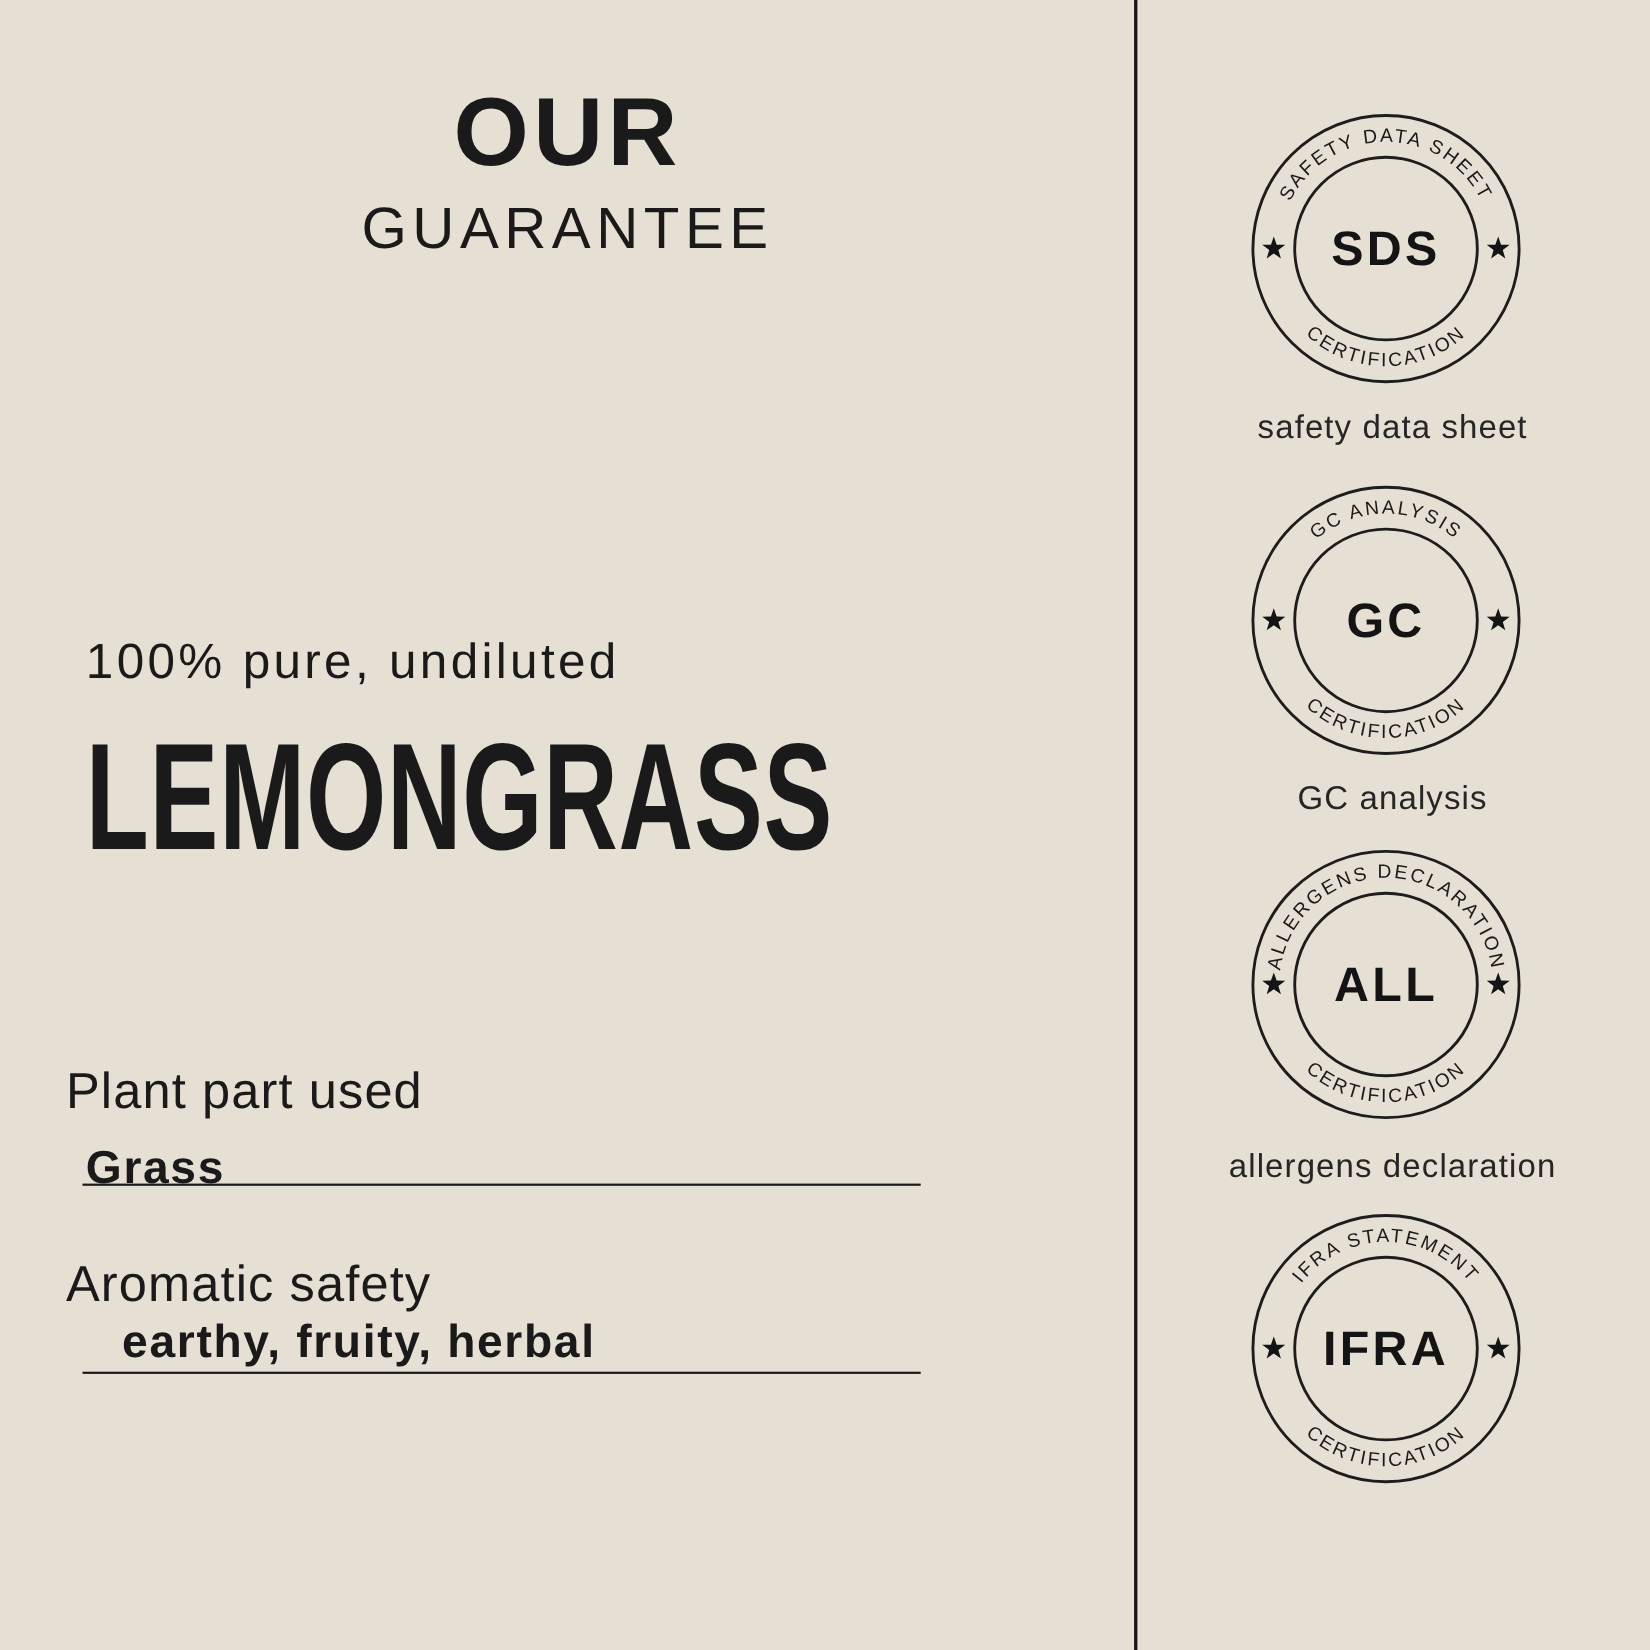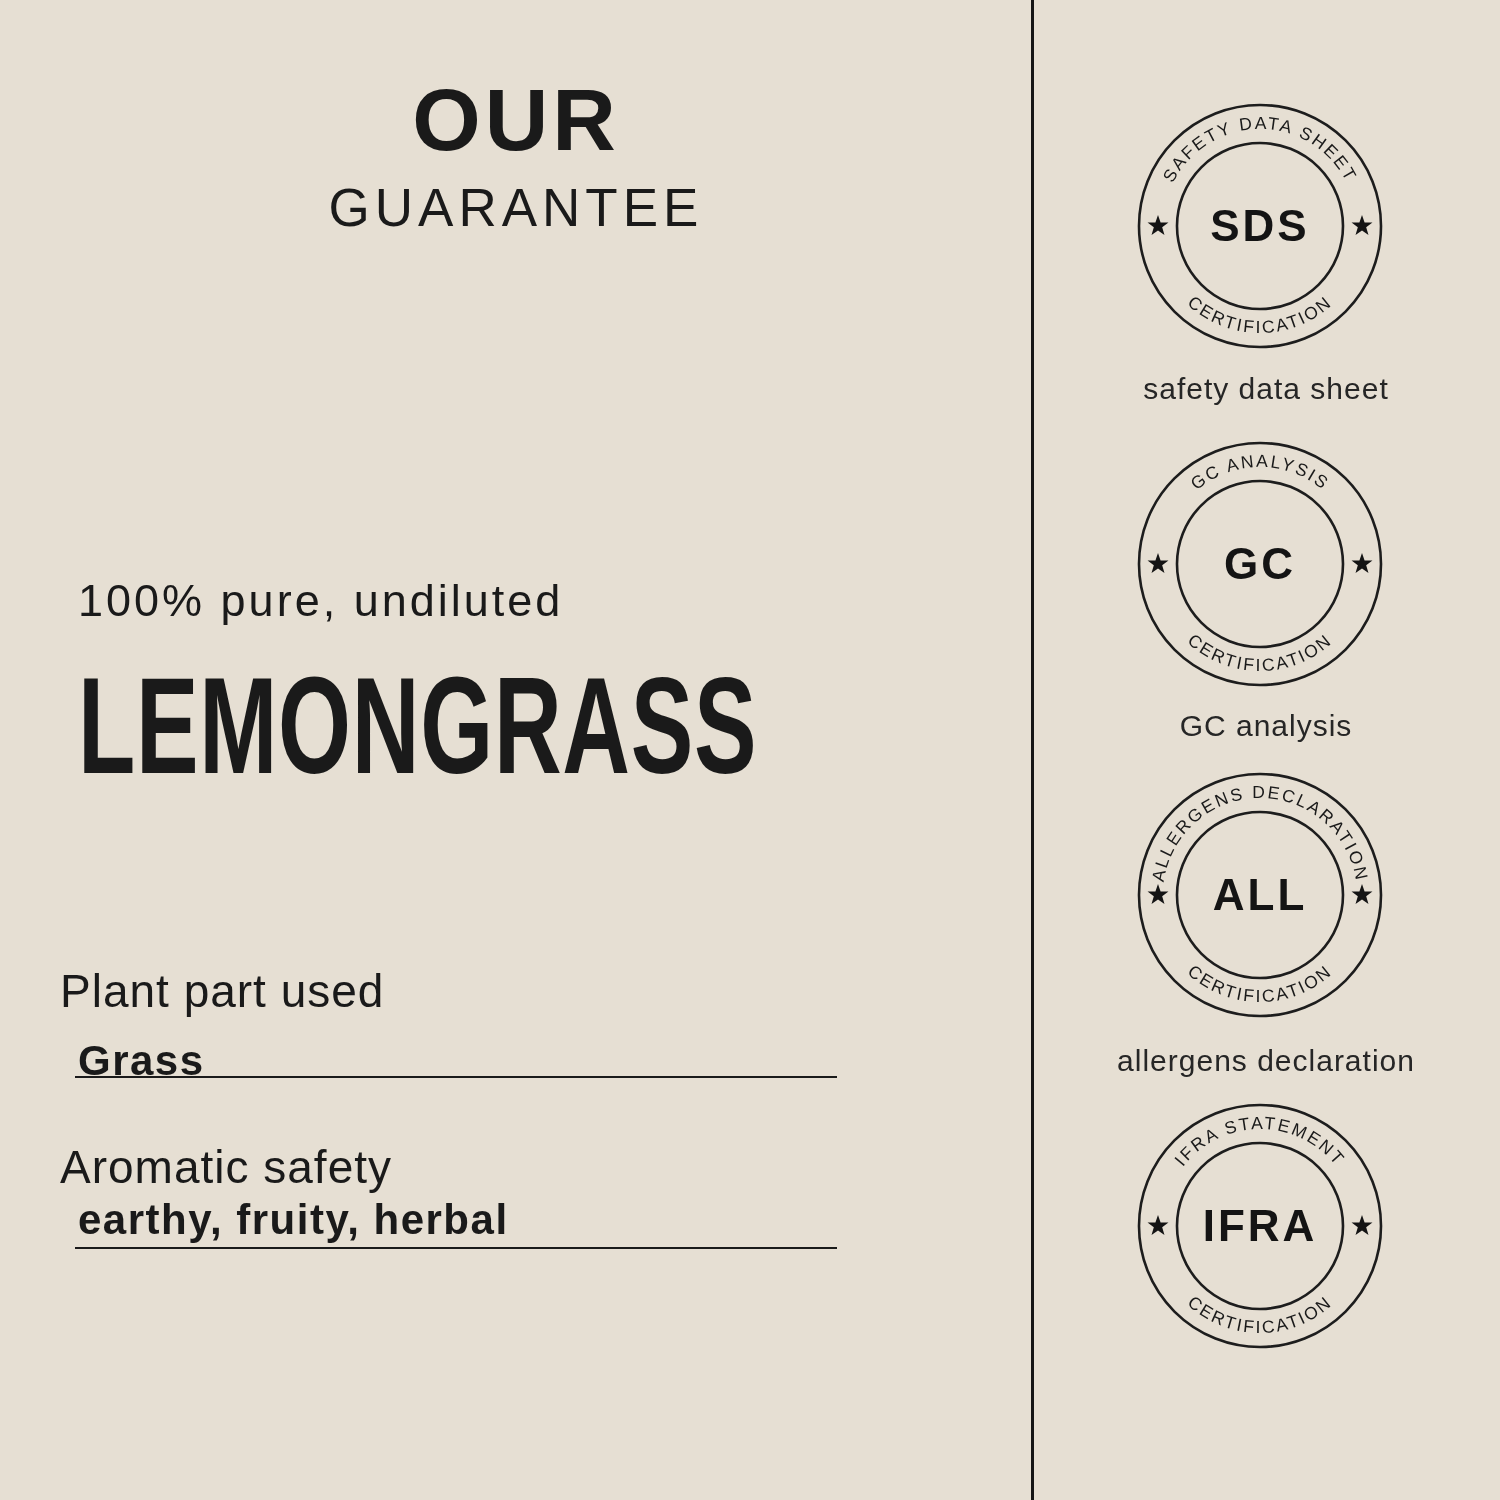--- a/index.html
+++ b/index.html
@@ -15,21 +15,21 @@
   
   .purity{position:absolute;left:78px;top:578px;font-size:45px;font-weight:400;letter-spacing:3px;line-height:1;white-space:nowrap;}
   .pname{position:absolute;left:78px;top:656px;font-size:138px;font-weight:700;line-height:1;
          transform:scaleX(.68);transform-origin:left center;white-space:nowrap;letter-spacing:1px;}
   .ptype{position:absolute;left:78px;top:769px;font-size:61px;font-weight:400;letter-spacing:1px;line-height:1;white-space:nowrap;}
   
   .d-label{position:absolute;left:60px;font-size:46px;font-weight:400;letter-spacing:1px;line-height:1;white-space:nowrap;}
   .d-value{position:absolute;left:78px;font-size:42px;font-weight:700;letter-spacing:1.5px;line-height:1;white-space:nowrap;}
   .rule{position:absolute;left:75px;width:762px;height:2px;background:#1a1a1a;}
   .lbl-1{top:968px;} .val-1{top:1024px;margin-top:16px;} .rule-1{top:1076px;}
-  .lbl-2{top:1144px;} .val-2{top:1199px;} .rule-2{top:1247px;}
+  .lbl-2{top:1144px;} .val-2{top:1199px;margin-left:33px;} .rule-2{top:1247px;}
   
   .vline{position:absolute;left:1031px;top:0;width:3px;height:1500px;background:#161616;}
   .seal{position:absolute;left:1130px;width:260px;height:260px;}
   .seal-1{top:96px;} .seal-2{top:434px;} .seal-3{top:765px;} .seal-4{top:1096px;}
   .ring-circle{fill:none;stroke:#1d1d1d;stroke-width:2.6;}
   .ring-text{font-size:17.5px;font-weight:400;letter-spacing:2.2px;fill:#1a1a1a;
              font-family:"Liberation Sans",sans-serif;}
   .code-text{font-size:44px;font-weight:700;letter-spacing:3px;fill:#141414;
              font-family:"Liberation Sans",sans-serif;}
   .star{fill:#141414;}

